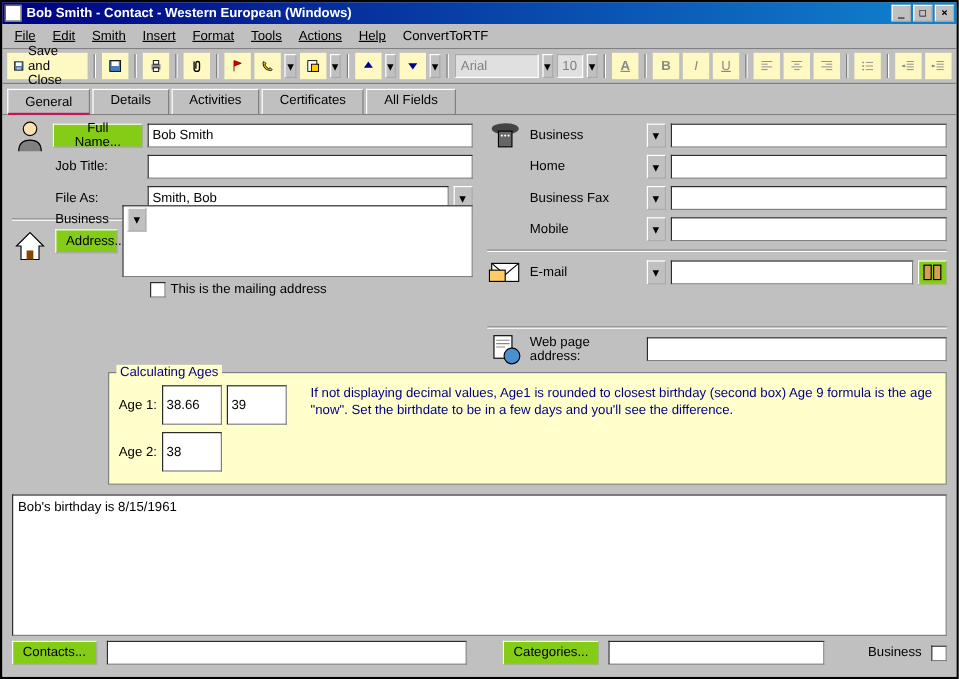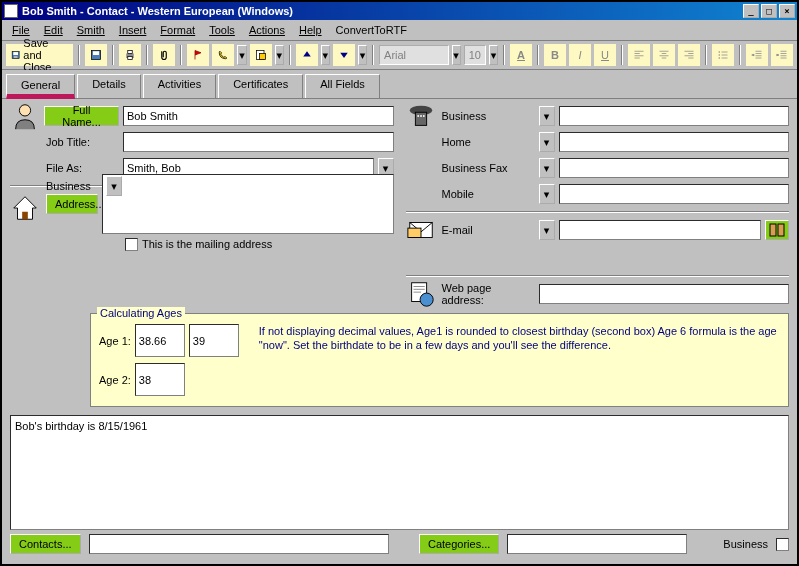--- a/index.html
+++ b/index.html
@@ -16,21 +16,21 @@
 .toolbar { background: #c0c0c0; padding: 3px 4px; display: flex; align-items: center; gap: 3px; border-bottom: 1px solid #808080; }
 .tool-btn { min-width: 22px; height: 22px; border: 1px solid transparent; display: inline-flex; align-items: center; justify-content: center; padding: 0 4px; cursor: pointer; background: #fef9c3; }
 .tool-btn.text { gap: 3px; }
 .tool-sep { width: 2px; height: 20px; border-left: 1px solid #808080; border-right: 1px solid #fff; margin: 0 2px; }
 .tool-sel { height: 20px; border: 1px inset #fff; background: #fff; color: #808080; padding: 0 4px; display: inline-flex; align-items: center; }
 .tool-sel.disabled { background: #e0e0e0; color: #808080; }
 .dropdown-btn { width: 14px; height: 20px; border: 1px outset #fff; background: #c0c0c0; display: inline-flex; align-items: center; justify-content: center; }
 .icon { width: 16px; height: 16px; display: inline-block; }
 .tabs { display: flex; padding: 4px 4px 0 4px; border-bottom: 1px solid #808080; background: #c0c0c0; }
 .tab { padding: 3px 14px; border: 1px solid #808080; border-bottom: none; margin-right: 2px; background: #c0c0c0; cursor: pointer; border-top: 1px solid #fff; border-left: 1px solid #fff; }
-.tab.active { background: #c0c0c0; border-bottom: 5px solid #be185d; margin-bottom: -1px; padding-top: 4px; }
+.tab.active { background: #c0c0c0; border-bottom: 2px solid #be185d; margin-bottom: -1px; padding-top: 4px; }
 .content { flex: 1; background: #c0c0c0; padding: 6px 8px; display: flex; flex-direction: column; overflow: hidden; }
 .form-area { display: flex; gap: 12px; }
 .form-col { flex: 1; }
 .form-row { display: flex; align-items: center; gap: 4px; margin-bottom: 4px; height: 22px; }
 .big-icon { width: 30px; height: 30px; }
 .btn3d { border: 1px outset #fff; background: #84cc16; padding: 2px 8px; height: 20px; cursor: pointer; display: inline-flex; align-items: center; }
 .label { width: 75px; text-align: left; padding-left: 2px; }
 .label-wide { width: 95px; }
 .input { border: 1px inset #808080; background: #fff; height: 20px; padding: 0 3px; flex: 1; }
 .textarea { border: 1px inset #808080; background: #fff; padding: 3px; resize: none; }
@@ -326,21 +326,21 @@
           <div class="age-row">
             <span>Age 1:</span>
             <input class="age-input" value="38.66" style="">
             <input class="age-input" value="39" style="">
           </div>
           <div class="age-row">
             <span>Age 2:</span>
             <input class="age-input" value="38" style="">
           </div>
         </div>
-        <div class="yellow-text">If not displaying decimal values, Age1 is rounded to closest birthday (second box)  Age 6 formula is the age "now". Set the birthdate to be in a few days and you'll see the difference.</div>
+        <div class="yellow-text">If not displaying decimal values, Age1 is rounded to closest birthday (second box)  Age 9 formula is the age "now". Set the birthdate to be in a few days and you'll see the difference.</div>
       </div>
     </div>
 
     <div class="notes-area">
       <div class="notes"><span>Bob's birthday is 8/15/1961</span></div>
     </div>
 
     <div class="footer">
       <button class="btn3d">Contacts...</button>
       <input class="input" style="flex: 0 0 300px;">

